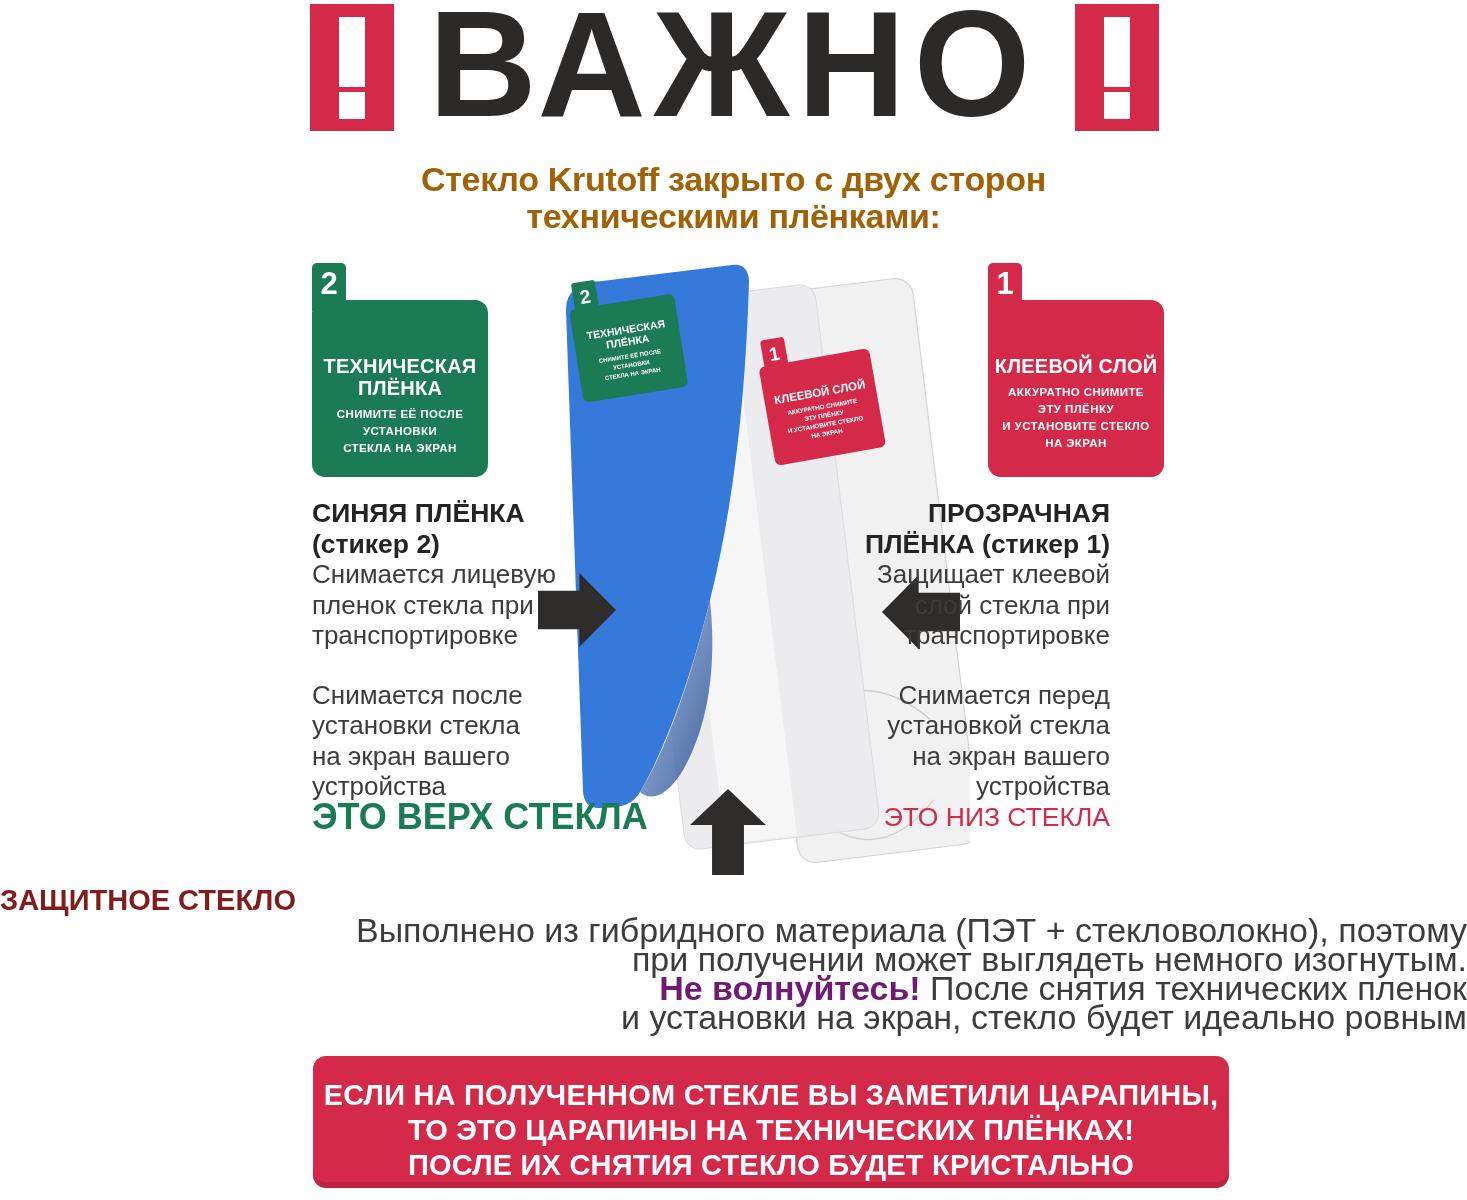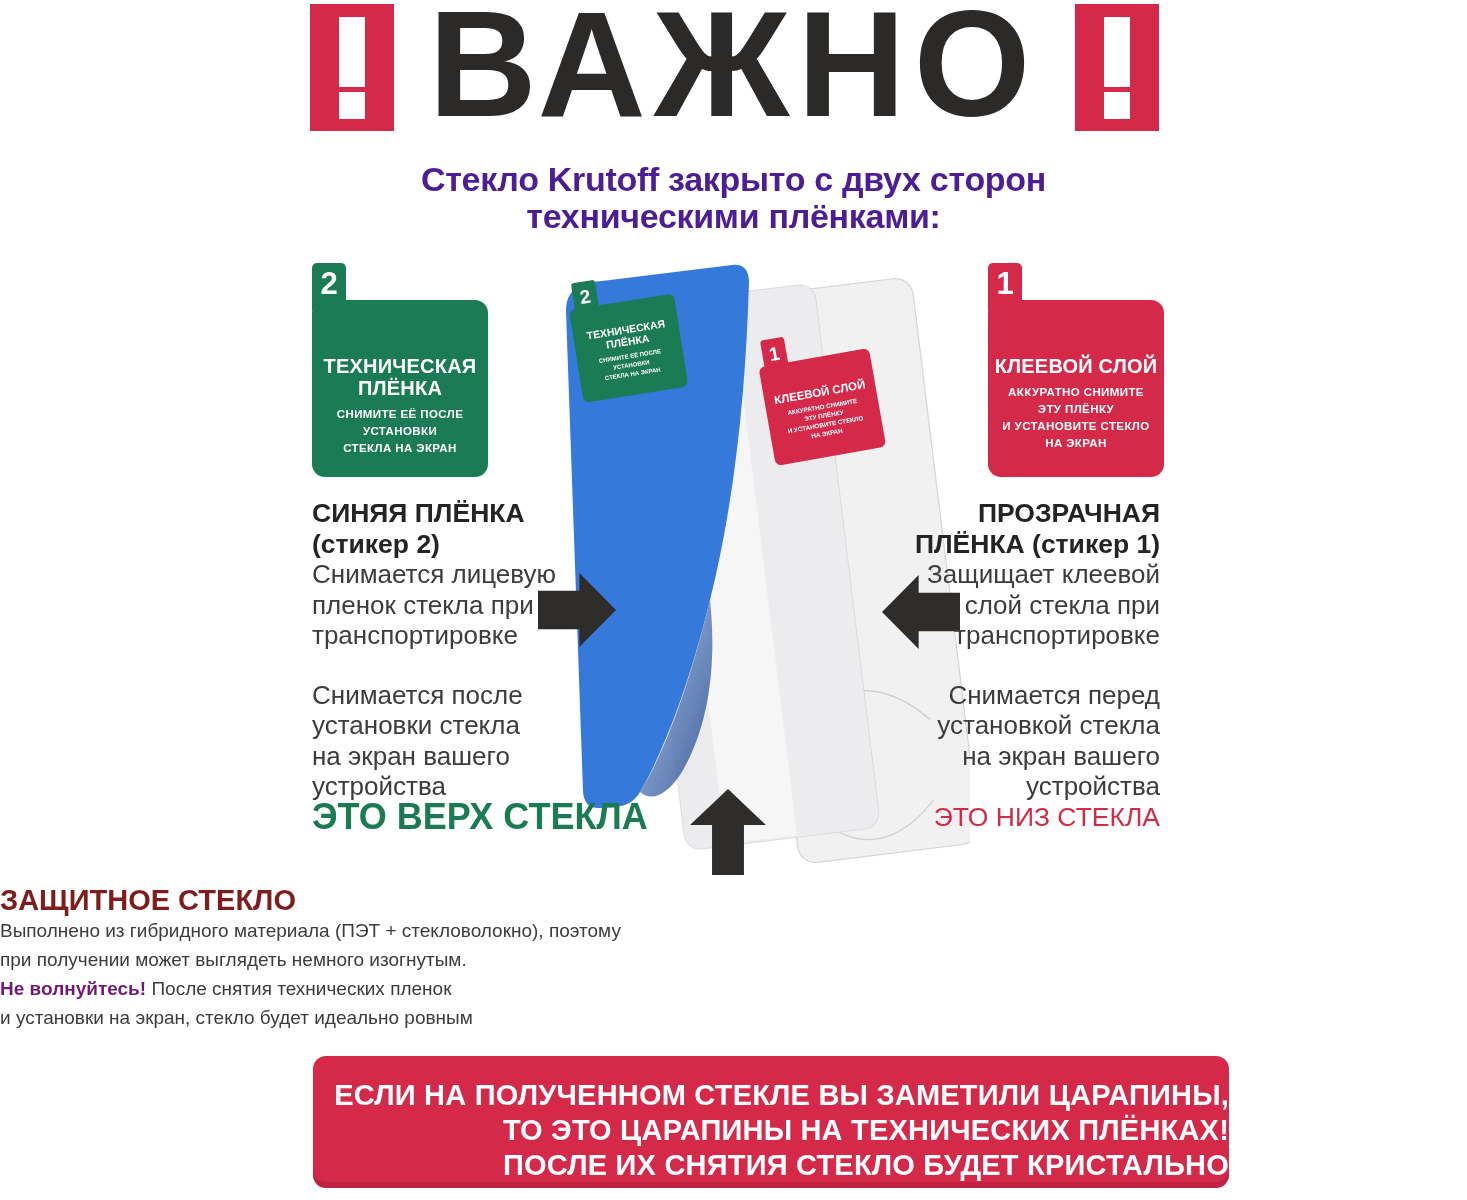--- a/index.html
+++ b/index.html
@@ -12,21 +12,21 @@
   
   .excl-box{position:absolute;top:4px;width:84px;height:127px;background:#d5294a;}
   .excl-bar{position:absolute;left:29px;top:13px;width:26px;height:70px;background:#fff;}
   .excl-dot{position:absolute;left:29px;bottom:12px;width:26px;height:27px;background:#fff;}
   .title{
     position:absolute;top:-16px;left:0;width:100%;text-align:center;
     font-size:150px;font-weight:900;letter-spacing:8px;color:#2b2a29;line-height:160px;
   }
   .subtitle{
     position:absolute;top:161px;left:0;width:100%;text-align:center;
-    font-size:34px;font-weight:bold;color:#4c1d95;line-height:37px;letter-spacing:-0.3px;
+    font-size:34px;font-weight:bold;color:#a16207;line-height:37px;letter-spacing:-0.3px;
   }
 
   
   .tab{
     position:absolute;top:263px;width:34px;height:48px;border-radius:5px 5px 0 0;
     color:#fff;font-size:31px;font-weight:bold;text-align:center;line-height:42px;
   }
   .sticker-body{
     position:absolute;top:300px;width:176px;height:177px;border-radius:13px;
     color:#fff;text-align:center;box-sizing:border-box;padding-top:55px;
@@ -51,29 +51,29 @@
   .arrow-left{left:882px;top:575px;width:78px;height:74px;
     clip-path:polygon(100% 24%,47% 24%,47% 0%,0% 50%,47% 100%,47% 76%,100% 76%);}
   .arrow-up{left:690px;top:789px;width:76px;height:86px;
     clip-path:polygon(50% 0%,100% 42%,71% 42%,71% 100%,29% 100%,29% 42%,0% 42%);}
 
   
   .glass-head{
     position:absolute;top:884px;left:0;width:100%;
     font-size:29px;font-weight:bold;color:#7f1d1d;line-height:32px;
   }
-  .glass-par{position:absolute;top:916px;left:0;width:100%;text-align:left;
-    font-size:19px;color:#3d3c3b;}
+  .glass-par{position:absolute;top:916px;left:0;width:100%;text-align:right;
+    font-size:34px;color:#3d3c3b;}
   .glass-par .line{line-height:29px;}
   .hl-green{color:#701a75;font-weight:bold;}
 
   
   .banner{
     position:absolute;left:313px;top:1056px;width:916px;height:132px;border-radius:13px;
-    background:#d5294a;box-sizing:border-box;padding-top:22px;text-align:right;
+    background:#d5294a;box-sizing:border-box;padding-top:22px;text-align:center;
     box-shadow:inset 0 -6px 0 rgba(120,8,36,0.22);
   }
   .banner .line{color:#fff;font-size:29px;font-weight:bold;line-height:35px;letter-spacing:0.2px;}
 
   svg text{font-family:"Liberation Sans",sans-serif;}
 </style>
 </head>
 <body>
 
 <div id="poster">
@@ -185,21 +185,21 @@
     <div class="line">пленок стекла при</div>
     <div class="line">транспортировке</div>
     <div class="spacer"></div>
     <div class="line">Снимается после</div>
     <div class="line">установки стекла</div>
     <div class="line">на экран вашего</div>
     <div class="line">устройства</div>
     <div class="line footer-green">ЭТО ВЕРХ СТЕКЛА</div>
   </div>
 
-  <div class="col" style="left:898px;text-align:right;">
+  <div class="col" style="left:848px;text-align:right;">
     <div class="line head">ПРОЗРАЧНАЯ</div>
     <div class="line head">ПЛЁНКА (стикер 1)</div>
     <div class="line">Защищает клеевой</div>
     <div class="line">слой стекла при</div>
     <div class="line">транспортировке</div>
     <div class="spacer"></div>
     <div class="line">Снимается перед</div>
     <div class="line">установкой стекла</div>
     <div class="line">на экран вашего</div>
     <div class="line">устройства</div>

